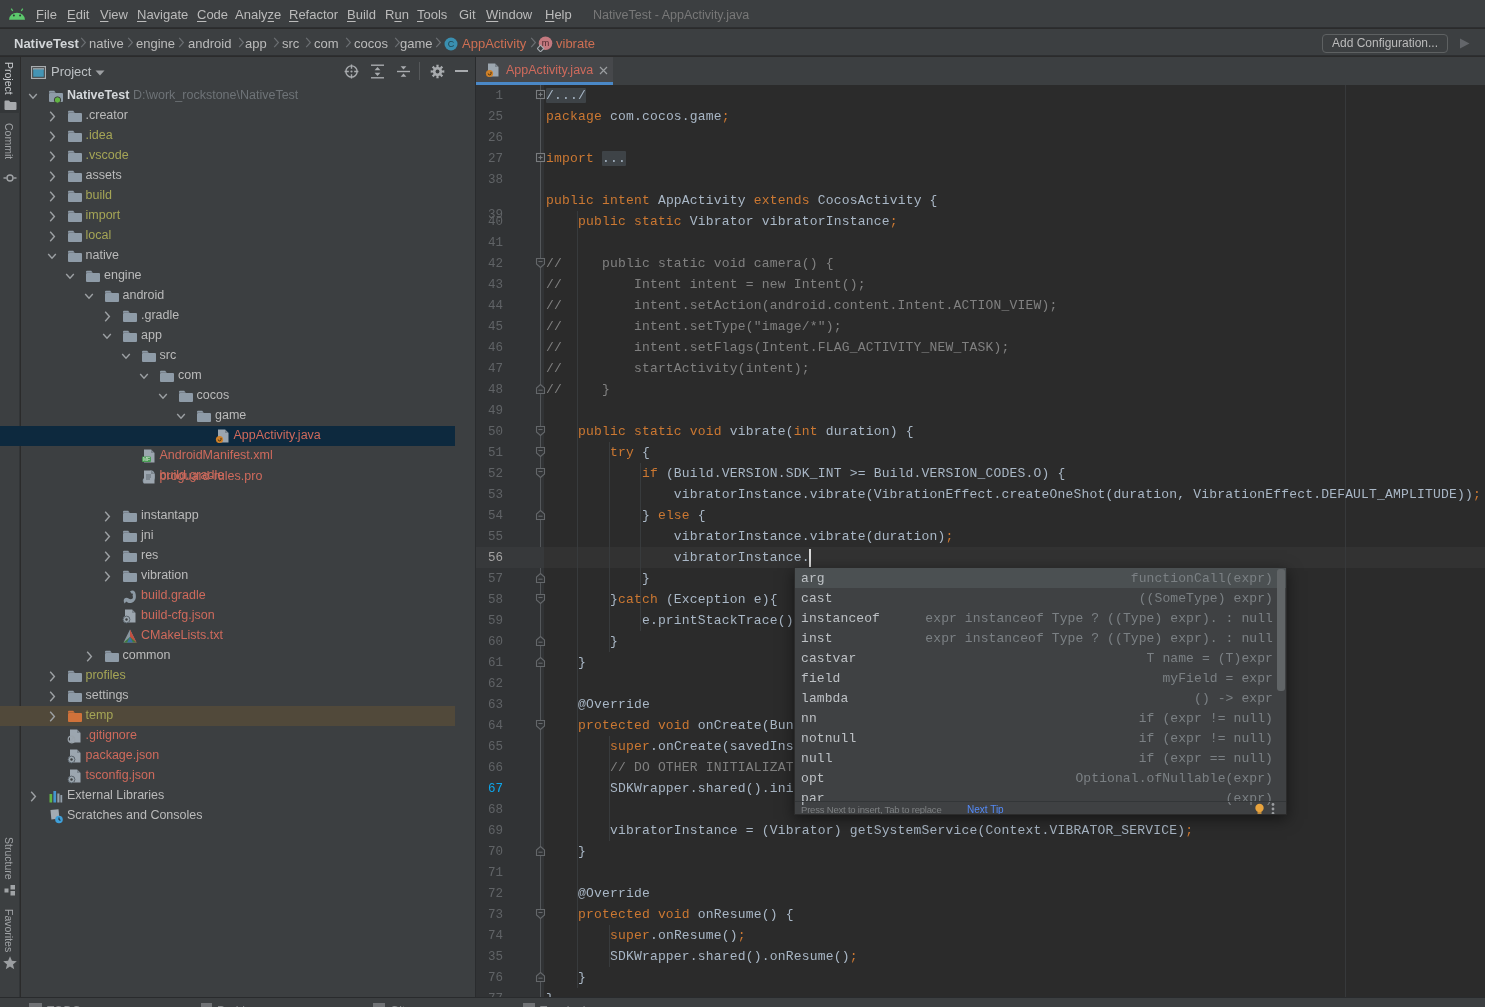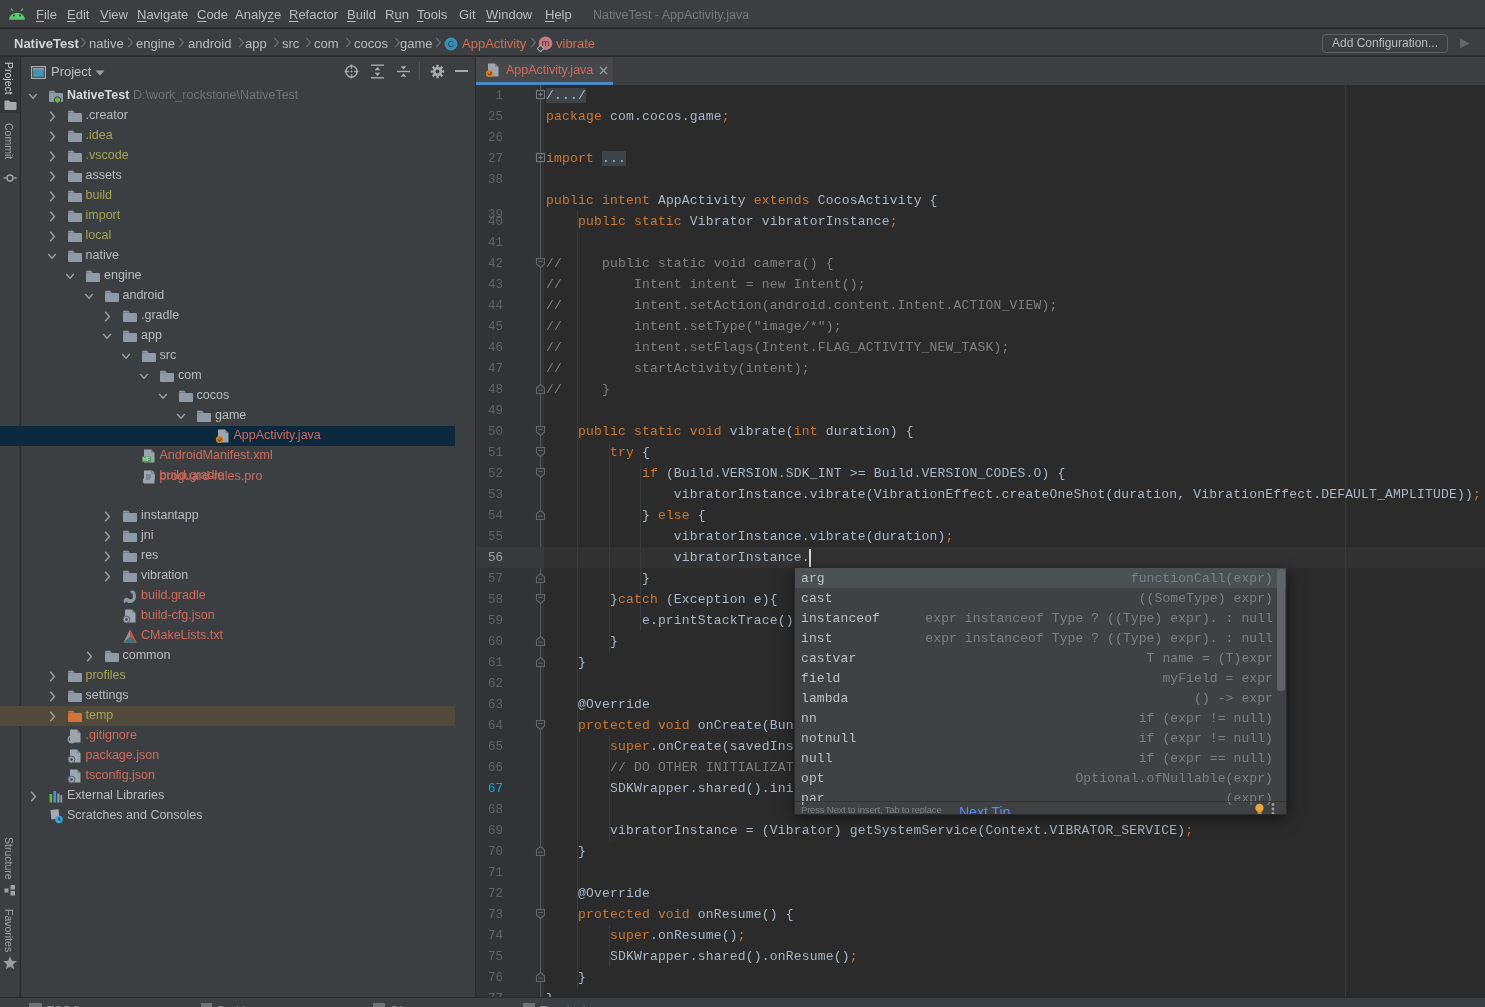--- a/index.html
+++ b/index.html
@@ -631,21 +631,21 @@
 <div class="cl" style="top:735px">        vibratorInstance = (Vibrator) getSystemService(Context.VIBRATOR_SERVICE)<span class="k">;</span></div>
 <div class="ln" style="top:760px;color:#606366">70</div>
 <div class="cl" style="top:756px">    }</div>
 <div class="ln" style="top:781px;color:#606366">71</div>
 <div class="ln" style="top:802px;color:#606366">72</div>
 <div class="cl" style="top:798px">    @Override</div>
 <div class="ln" style="top:823px;color:#606366">73</div>
 <div class="cl" style="top:819px">    <span class="k">protected void </span>onResume() {</div>
 <div class="ln" style="top:844px;color:#606366">74</div>
 <div class="cl" style="top:840px">        <span class="k">super</span>.onResume()<span class="k">;</span></div>
-<div class="ln" style="top:865px;color:#606366">75</div>
+<div class="ln" style="top:865px;color:#606366">35</div>
 <div class="cl" style="top:861px">        SDKWrapper.shared().onResume()<span class="k">;</span></div>
 <div class="ln" style="top:886px;color:#606366">76</div>
 <div class="cl" style="top:882px">    }</div>
 <div class="ln" style="top:907px;color:#606366">77</div>
 <div class="cl" style="top:903px">}</div>
 <div class="abs" style="left:333px;top:464px;width:1.6px;height:18px;background:#d8d8d8"></div>
 <svg class="fm" style="top:4px" viewBox="0 0 11 12">
         <rect x="1.5" y="1.5" width="8" height="8" fill="#313335" stroke="#797c7f" stroke-width="1.1"></rect>
         <line x1="3.4" y1="5.5" x2="7.6" y2="5.5" stroke="#797c7f" stroke-width="1.1"></line>
         <line x1="5.5" y1="3.4" x2="5.5" y2="7.6" stroke="#797c7f" stroke-width="1.1"></line>
@@ -758,21 +758,21 @@
         <span class="pn">opt</span>
         <span class="pt">Optional.ofNullable(expr)</span>
       </div>
 <div class="prow" style="top:221px">
         <span class="pn">par</span>
         <span class="pt">(expr)</span>
       </div>
 <div class="abs" style="left:482px;top:1px;width:8px;height:122px;background:#616567;border-radius:3px"></div>
 <div id="pad">
         <span style="position:absolute;left:6px;top:2px;font-size:9.5px;letter-spacing:-0.2px;color:#7e8183">Press Next to insert, Tab to replace</span>
-        <span style="position:absolute;left:164px;top:2px;font-size:14px;color:#548af7">Next Tip</span>
+        <span style="position:absolute;left:172px;top:2px;font-size:10px;color:#548af7">Next Tip</span>
 <svg style="position:absolute;left:458px;top:1px" width="13" height="13" viewBox="0 0 13 13">
           <circle cx="6.5" cy="5" r="4.2" fill="#e8a33d"></circle>
           <path d="M4.5 10 h4 M5 11.8 h3" stroke="#e8a33d" stroke-width="1.3"></path>
         </svg>
 <svg style="position:absolute;left:476px;top:0" width="4" height="14" viewBox="0 0 4 14">
           <circle cx="2" cy="2.5" r="1.4" fill="#9a9da0"></circle>
           <circle cx="2" cy="7" r="1.4" fill="#9a9da0"></circle>
           <circle cx="2" cy="11.5" r="1.4" fill="#9a9da0"></circle>
         </svg>
 </div>

